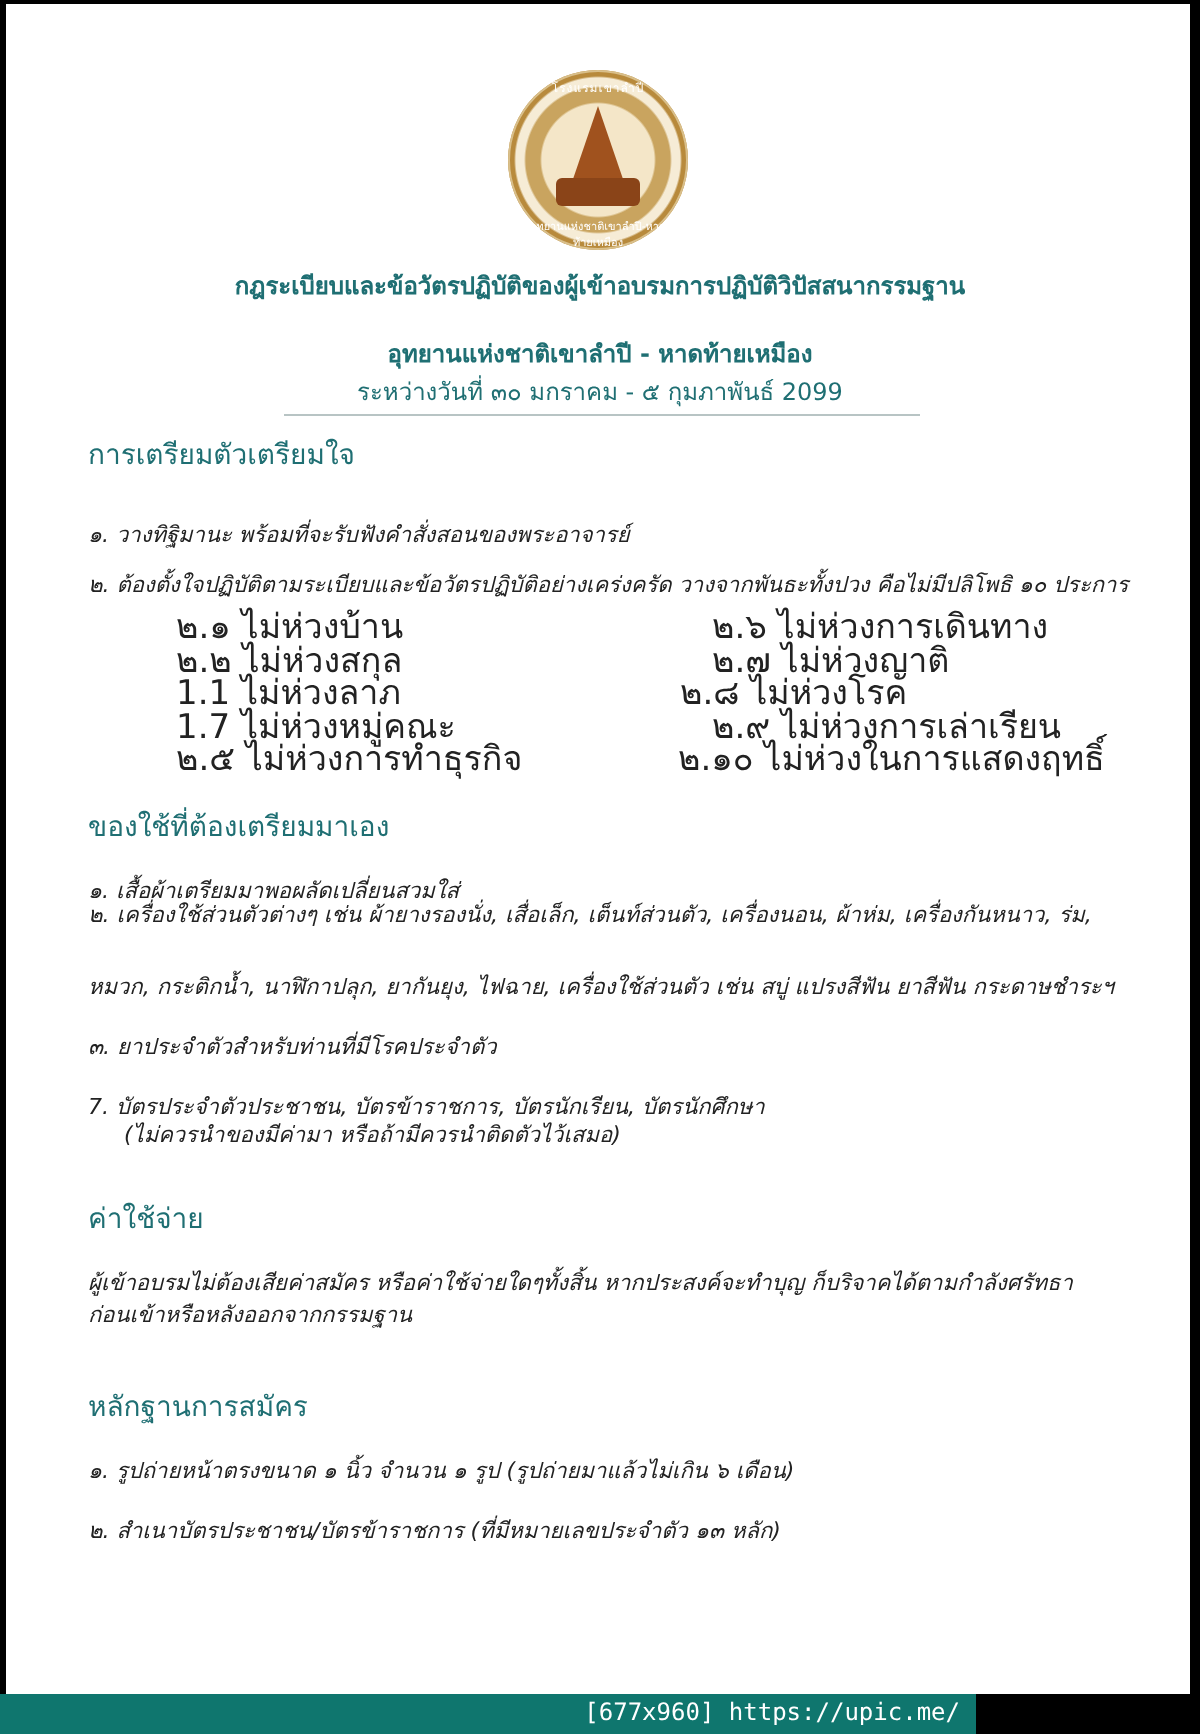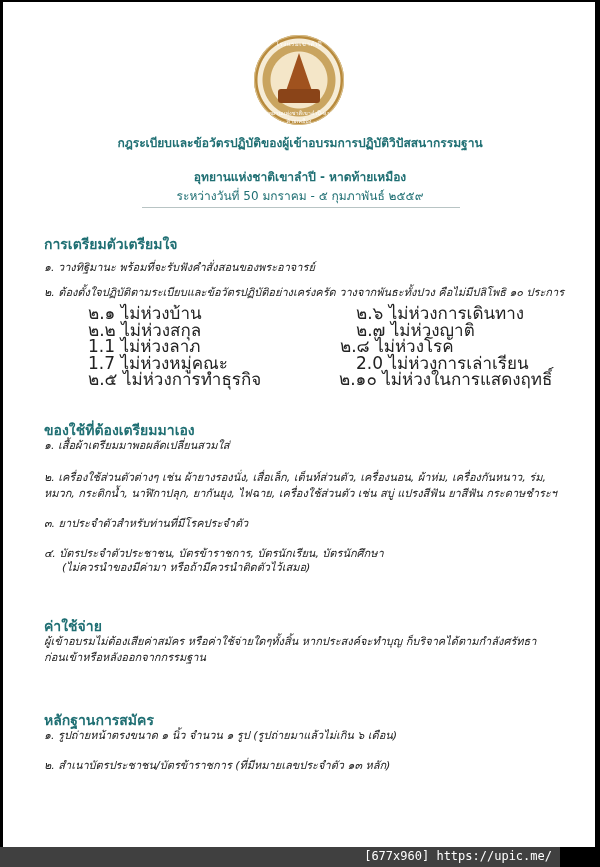--- a/index.html
+++ b/index.html
@@ -1,75 +1,75 @@
 <!DOCTYPE html>
 <html><head>
 <meta charset="utf-8">
 <style>
   html, body { margin:0; padding:0; }
   body { width:600px; height:867px; background:#000; position:relative; overflow:hidden;
          font-family:"DejaVu Sans","Liberation Sans",sans-serif; }
   .page { position:absolute; left:3px; top:2px; width:592px; height:845px; background:#fff; }
-  .footer-bar { position:absolute; left:0; top:847px; width:560px; height:20px; background:#404040; }
+  .footer-bar { position:absolute; left:0; top:847px; width:488px; height:20px; background:#0f766e; }
   .footer-text { position:absolute; right:8px; top:2px; color:#fff; font-size:12px;
                  font-family:"DejaVu Sans Mono","Liberation Mono",monospace; white-space:nowrap; }
   .logo { position:absolute; left:251px; top:33px; width:90px; height:90px; border-radius:50%;
           background:radial-gradient(circle at 50% 50%, #f4e6c8 0 28px, #c9a45f 29px 36px, #f6ecd6 37px 41px, #b88a3c 42px 45px);
           box-shadow:0 0 0 1px #d9bf8a inset; }
   .logo .stupa { position:absolute; left:32px; top:18px; width:0; height:0;
           border-left:13px solid transparent; border-right:13px solid transparent; border-bottom:38px solid #a0521e; }
   .logo .base { position:absolute; left:24px; top:54px; width:42px; height:14px; background:#8a4418; border-radius:3px; }
   .logo .ring-text { position:absolute; left:0; top:4px; width:90px; text-align:center; font-size:6px; color:#fff; letter-spacing:0.5px; }
   .logo .ring-bottom { position:absolute; left:0; top:74px; width:90px; text-align:center; font-size:5.5px; color:#fff; }
   .title { position:absolute; left:0; width:600px; text-align:center; color:#1f6f73; font-weight:bold; }
   .t1 { top:133px; font-size:12px; }
   .t2 { top:167px; font-size:12px; }
   .t3 { top:186px; font-size:12px; font-weight:normal; }
   .hr { position:absolute; left:142px; top:207px; width:318px; height:1px; background:#b8c4c4; }
-  .h { position:absolute; left:44px; color:#1f6f73; font-weight:bold; font-size:14px;margin-top:17px; }
+  .h { position:absolute; left:44px; color:#1f6f73; font-weight:normal; font-size:14px; }
   .p { position:absolute; left:44px; color:#222; font-size:11px; white-space:nowrap;font-style:italic; }
   .sub { position:absolute; color:#222; font-size:17px; white-space:nowrap; }
 </style>
 </head>
 <body>
 
 <div class="page">
   <div class="logo">
     <div class="ring-text">โรงแรมเขาลำปี</div>
     <div class="stupa"></div>
     <div class="base"></div>
     <div class="ring-bottom">อุทยานแห่งชาติเขาลำปี-หาดท้ายเหมือง</div>
   </div>
 </div>
 
 <div class="title t1">กฎระเบียบและข้อวัตรปฏิบัติของผู้เข้าอบรมการปฏิบัติวิปัสสนากรรมฐาน</div>
 <div class="title t2">อุทยานแห่งชาติเขาลำปี - หาดท้ายเหมือง</div>
-<div class="title t3">ระหว่างวันที่  50  มกราคม - ๕  กุมภาพันธ์  ๒๕๕๙</div>
+<div class="title t3">ระหว่างวันที่  ๓๐  มกราคม - ๕  กุมภาพันธ์  2099</div>
 <div class="hr"></div>
 
 <div class="h" style="top:216px">การเตรียมตัวเตรียมใจ</div>
 <div class="p" style="top:258px">๑. วางทิฐิมานะ  พร้อมที่จะรับฟังคำสั่งสอนของพระอาจารย์</div>
 <div class="p" style="top:283px">๒. ต้องตั้งใจปฏิบัติตามระเบียบและข้อวัตรปฏิบัติอย่างเคร่งครัด วางจากพันธะทั้งปวง คือไม่มีปลิโพธิ ๑๐ ประการ</div>
 <div class="sub" style="left:88px;top:299px">๒.๑ ไม่ห่วงบ้าน</div>
 <div class="sub" style="left:88px;top:316px">๒.๒ ไม่ห่วงสกุล</div>
 <div class="sub" style="left:88px;top:332px">1.1 ไม่ห่วงลาภ</div>
 <div class="sub" style="left:88px;top:349px">1.7 ไม่ห่วงหมู่คณะ</div>
 <div class="sub" style="left:88px;top:365px">๒.๕ ไม่ห่วงการทำธุรกิจ</div>
 <div class="sub" style="left:356px;top:299px">๒.๖ ไม่ห่วงการเดินทาง</div>
 <div class="sub" style="left:356px;top:316px">๒.๗ ไม่ห่วงญาติ</div>
 <div class="sub" style="left:340px;top:332px">๒.๘ ไม่ห่วงโรค</div>
-<div class="sub" style="left:356px;top:349px">2.0 ไม่ห่วงการเล่าเรียน</div>
+<div class="sub" style="left:356px;top:349px">๒.๙ ไม่ห่วงการเล่าเรียน</div>
 <div class="sub" style="left:339px;top:365px">๒.๑๐ ไม่ห่วงในการแสดงฤทธิ์</div>
 
 <div class="h" style="top:402px">ของใช้ที่ต้องเตรียมมาเอง</div>
 <div class="p" style="top:436px">๑. เสื้อผ้าเตรียมมาพอผลัดเปลี่ยนสวมใส่</div>
-<div class="p" style="top:468px">๒. เครื่องใช้ส่วนตัวต่างๆ เช่น ผ้ายางรองนั่ง, เสื่อเล็ก, เต็นท์ส่วนตัว, เครื่องนอน, ผ้าห่ม, เครื่องกันหนาว, ร่ม,</div>
+<div class="p" style="top:448px">๒. เครื่องใช้ส่วนตัวต่างๆ เช่น ผ้ายางรองนั่ง, เสื่อเล็ก, เต็นท์ส่วนตัว, เครื่องนอน, ผ้าห่ม, เครื่องกันหนาว, ร่ม,</div>
 <div class="p" style="top:484px">หมวก, กระติกน้ำ, นาฬิกาปลุก, ยากันยุง, ไฟฉาย, เครื่องใช้ส่วนตัว เช่น สบู่ แปรงสีฟัน ยาสีฟัน กระดาษชำระฯ</div>
 <div class="p" style="top:514px">๓. ยาประจำตัวสำหรับท่านที่มีโรคประจำตัว</div>
-<div class="p" style="top:544px">๔. บัตรประจำตัวประชาชน, บัตรข้าราชการ, บัตรนักเรียน, บัตรนักศึกษา</div>
+<div class="p" style="top:544px">7. บัตรประจำตัวประชาชน, บัตรข้าราชการ, บัตรนักเรียน, บัตรนักศึกษา</div>
 <div class="p" style="left:62px;top:558px">(ไม่ควรนำของมีค่ามา หรือถ้ามีควรนำติดตัวไว้เสมอ)</div>
 
 <div class="h" style="top:598px">ค่าใช้จ่าย</div>
 <div class="p" style="top:632px">ผู้เข้าอบรมไม่ต้องเสียค่าสมัคร หรือค่าใช้จ่ายใดๆทั้งสิ้น หากประสงค์จะทำบุญ ก็บริจาคได้ตามกำลังศรัทธา</div>
 <div class="p" style="top:648px">ก่อนเข้าหรือหลังออกจากกรรมฐาน</div>
 
 <div class="h" style="top:692px">หลักฐานการสมัคร</div>
 <div class="p" style="top:726px">๑. รูปถ่ายหน้าตรงขนาด ๑ นิ้ว จำนวน ๑ รูป (รูปถ่ายมาแล้วไม่เกิน ๖ เดือน)</div>
 <div class="p" style="top:756px">๒. สำเนาบัตรประชาชน/บัตรข้าราชการ (ที่มีหมายเลขประจำตัว ๑๓ หลัก)</div>
 

